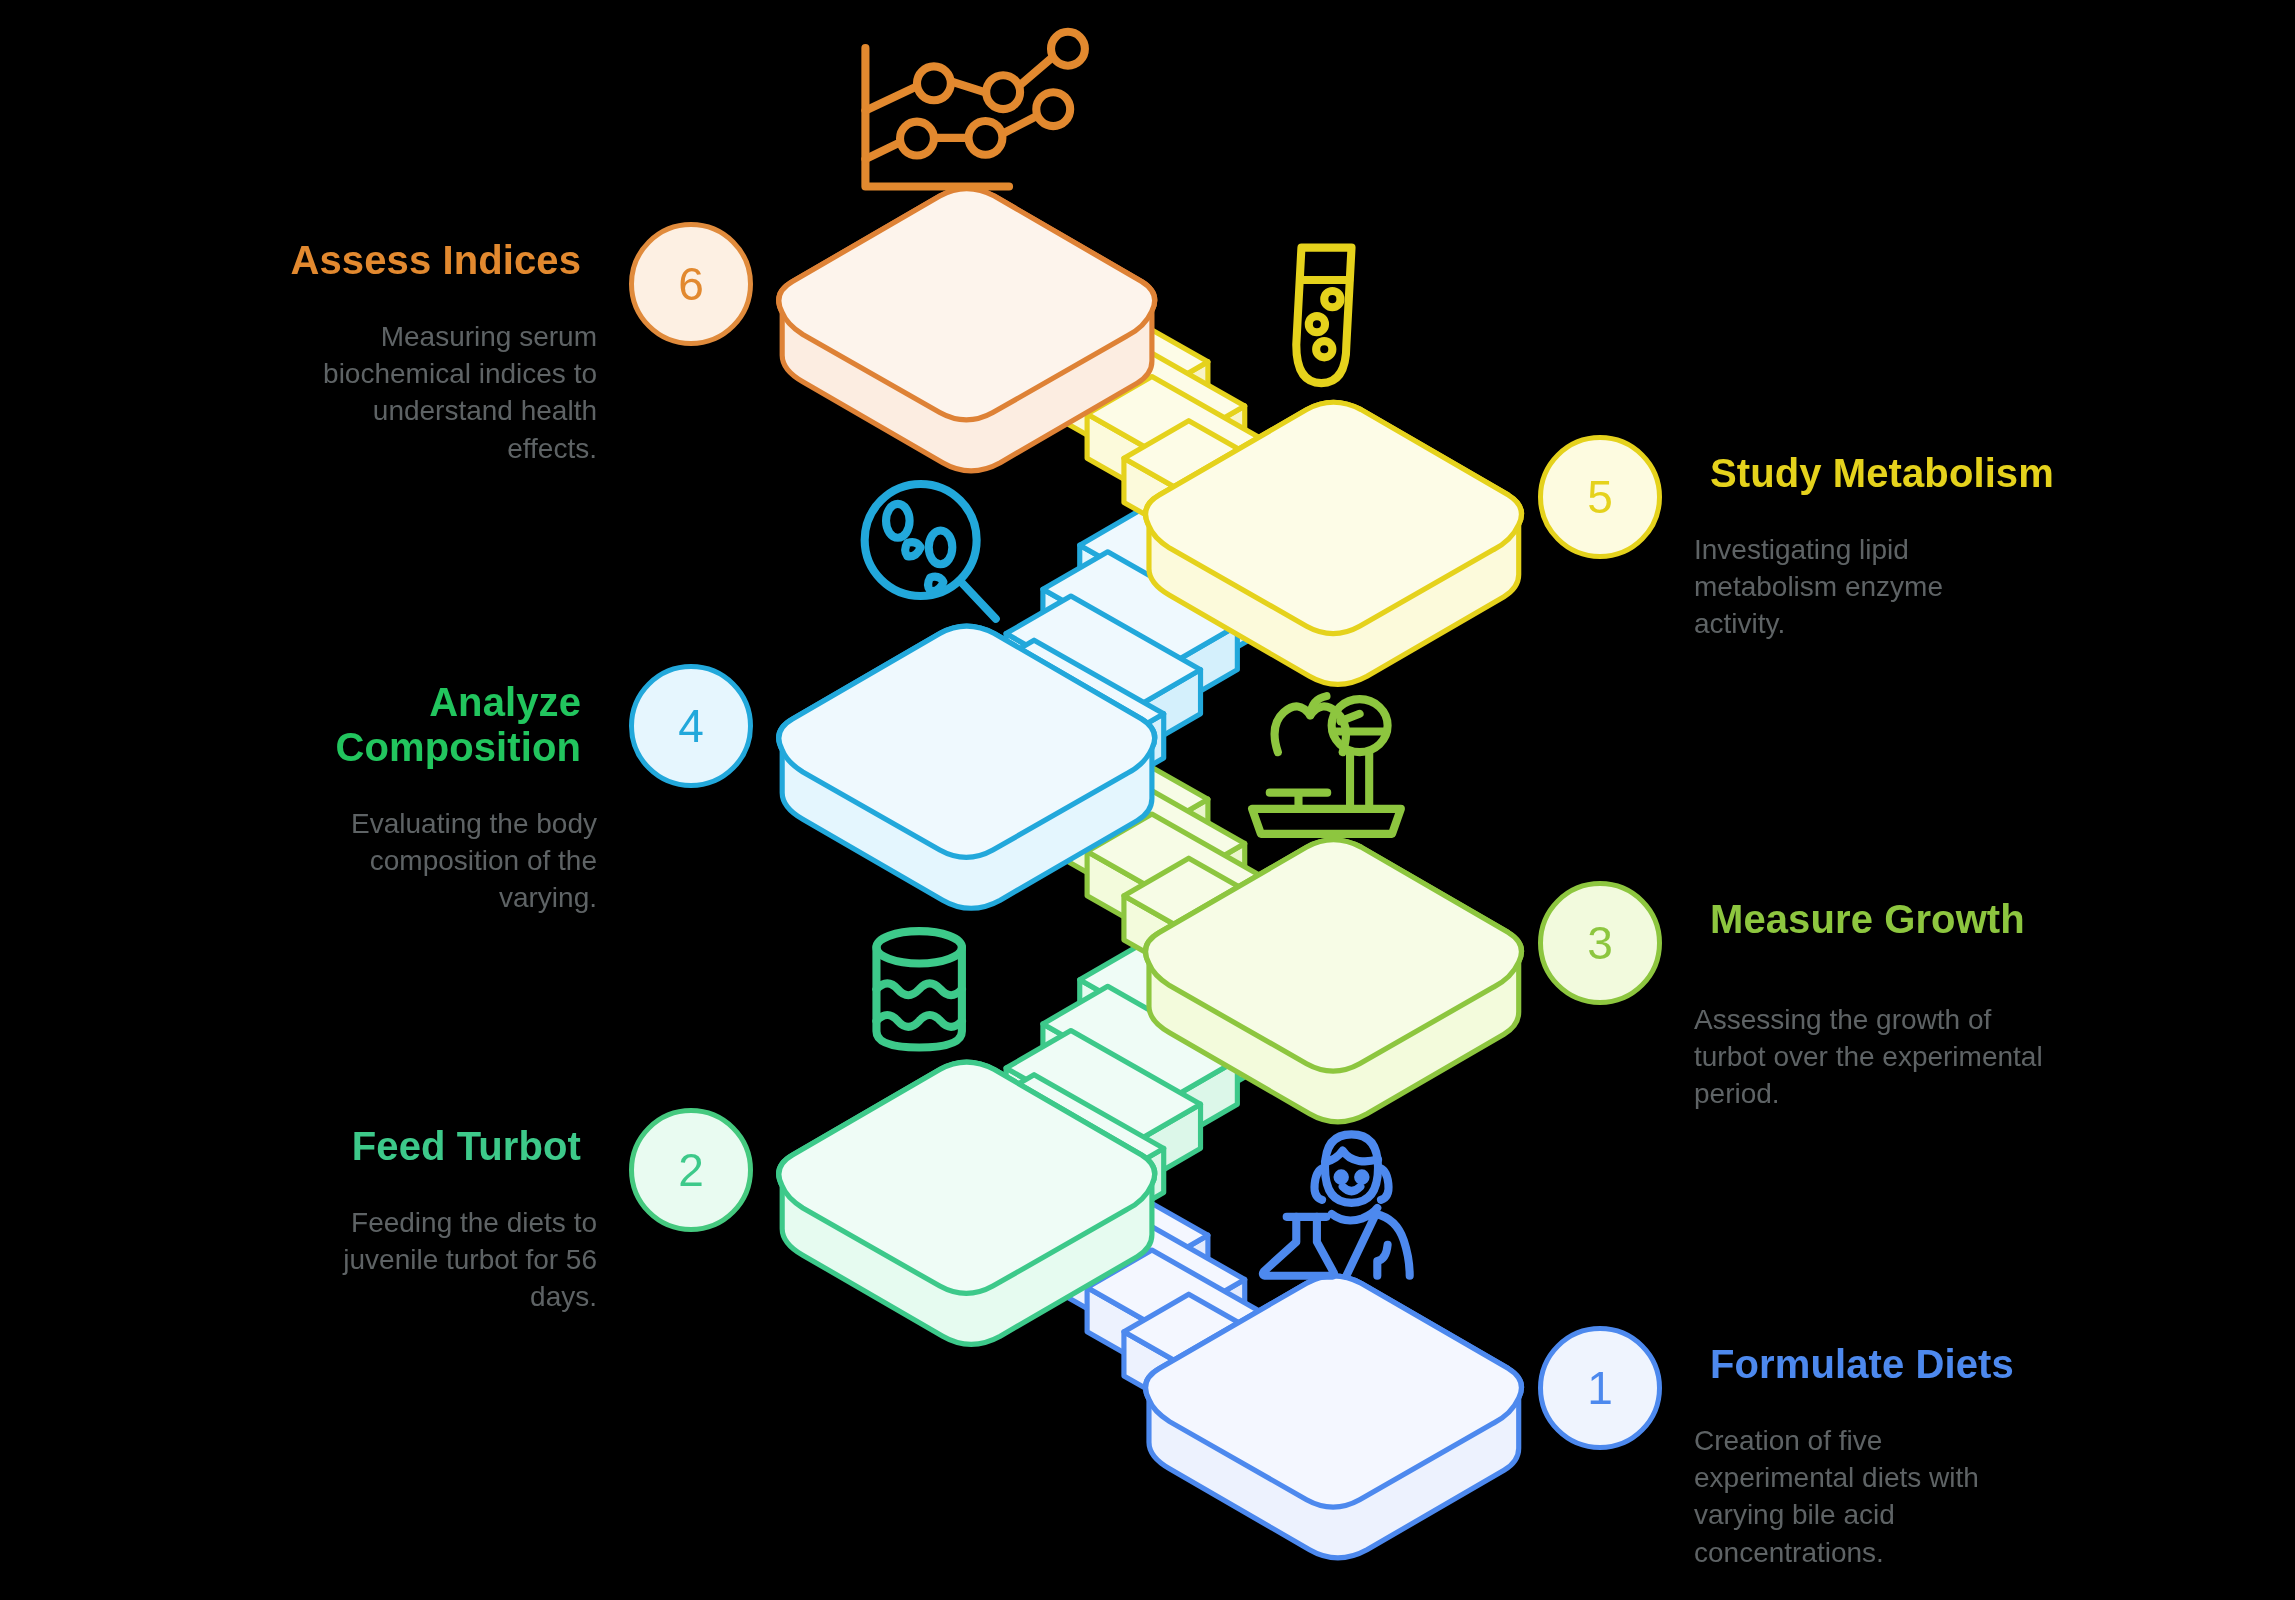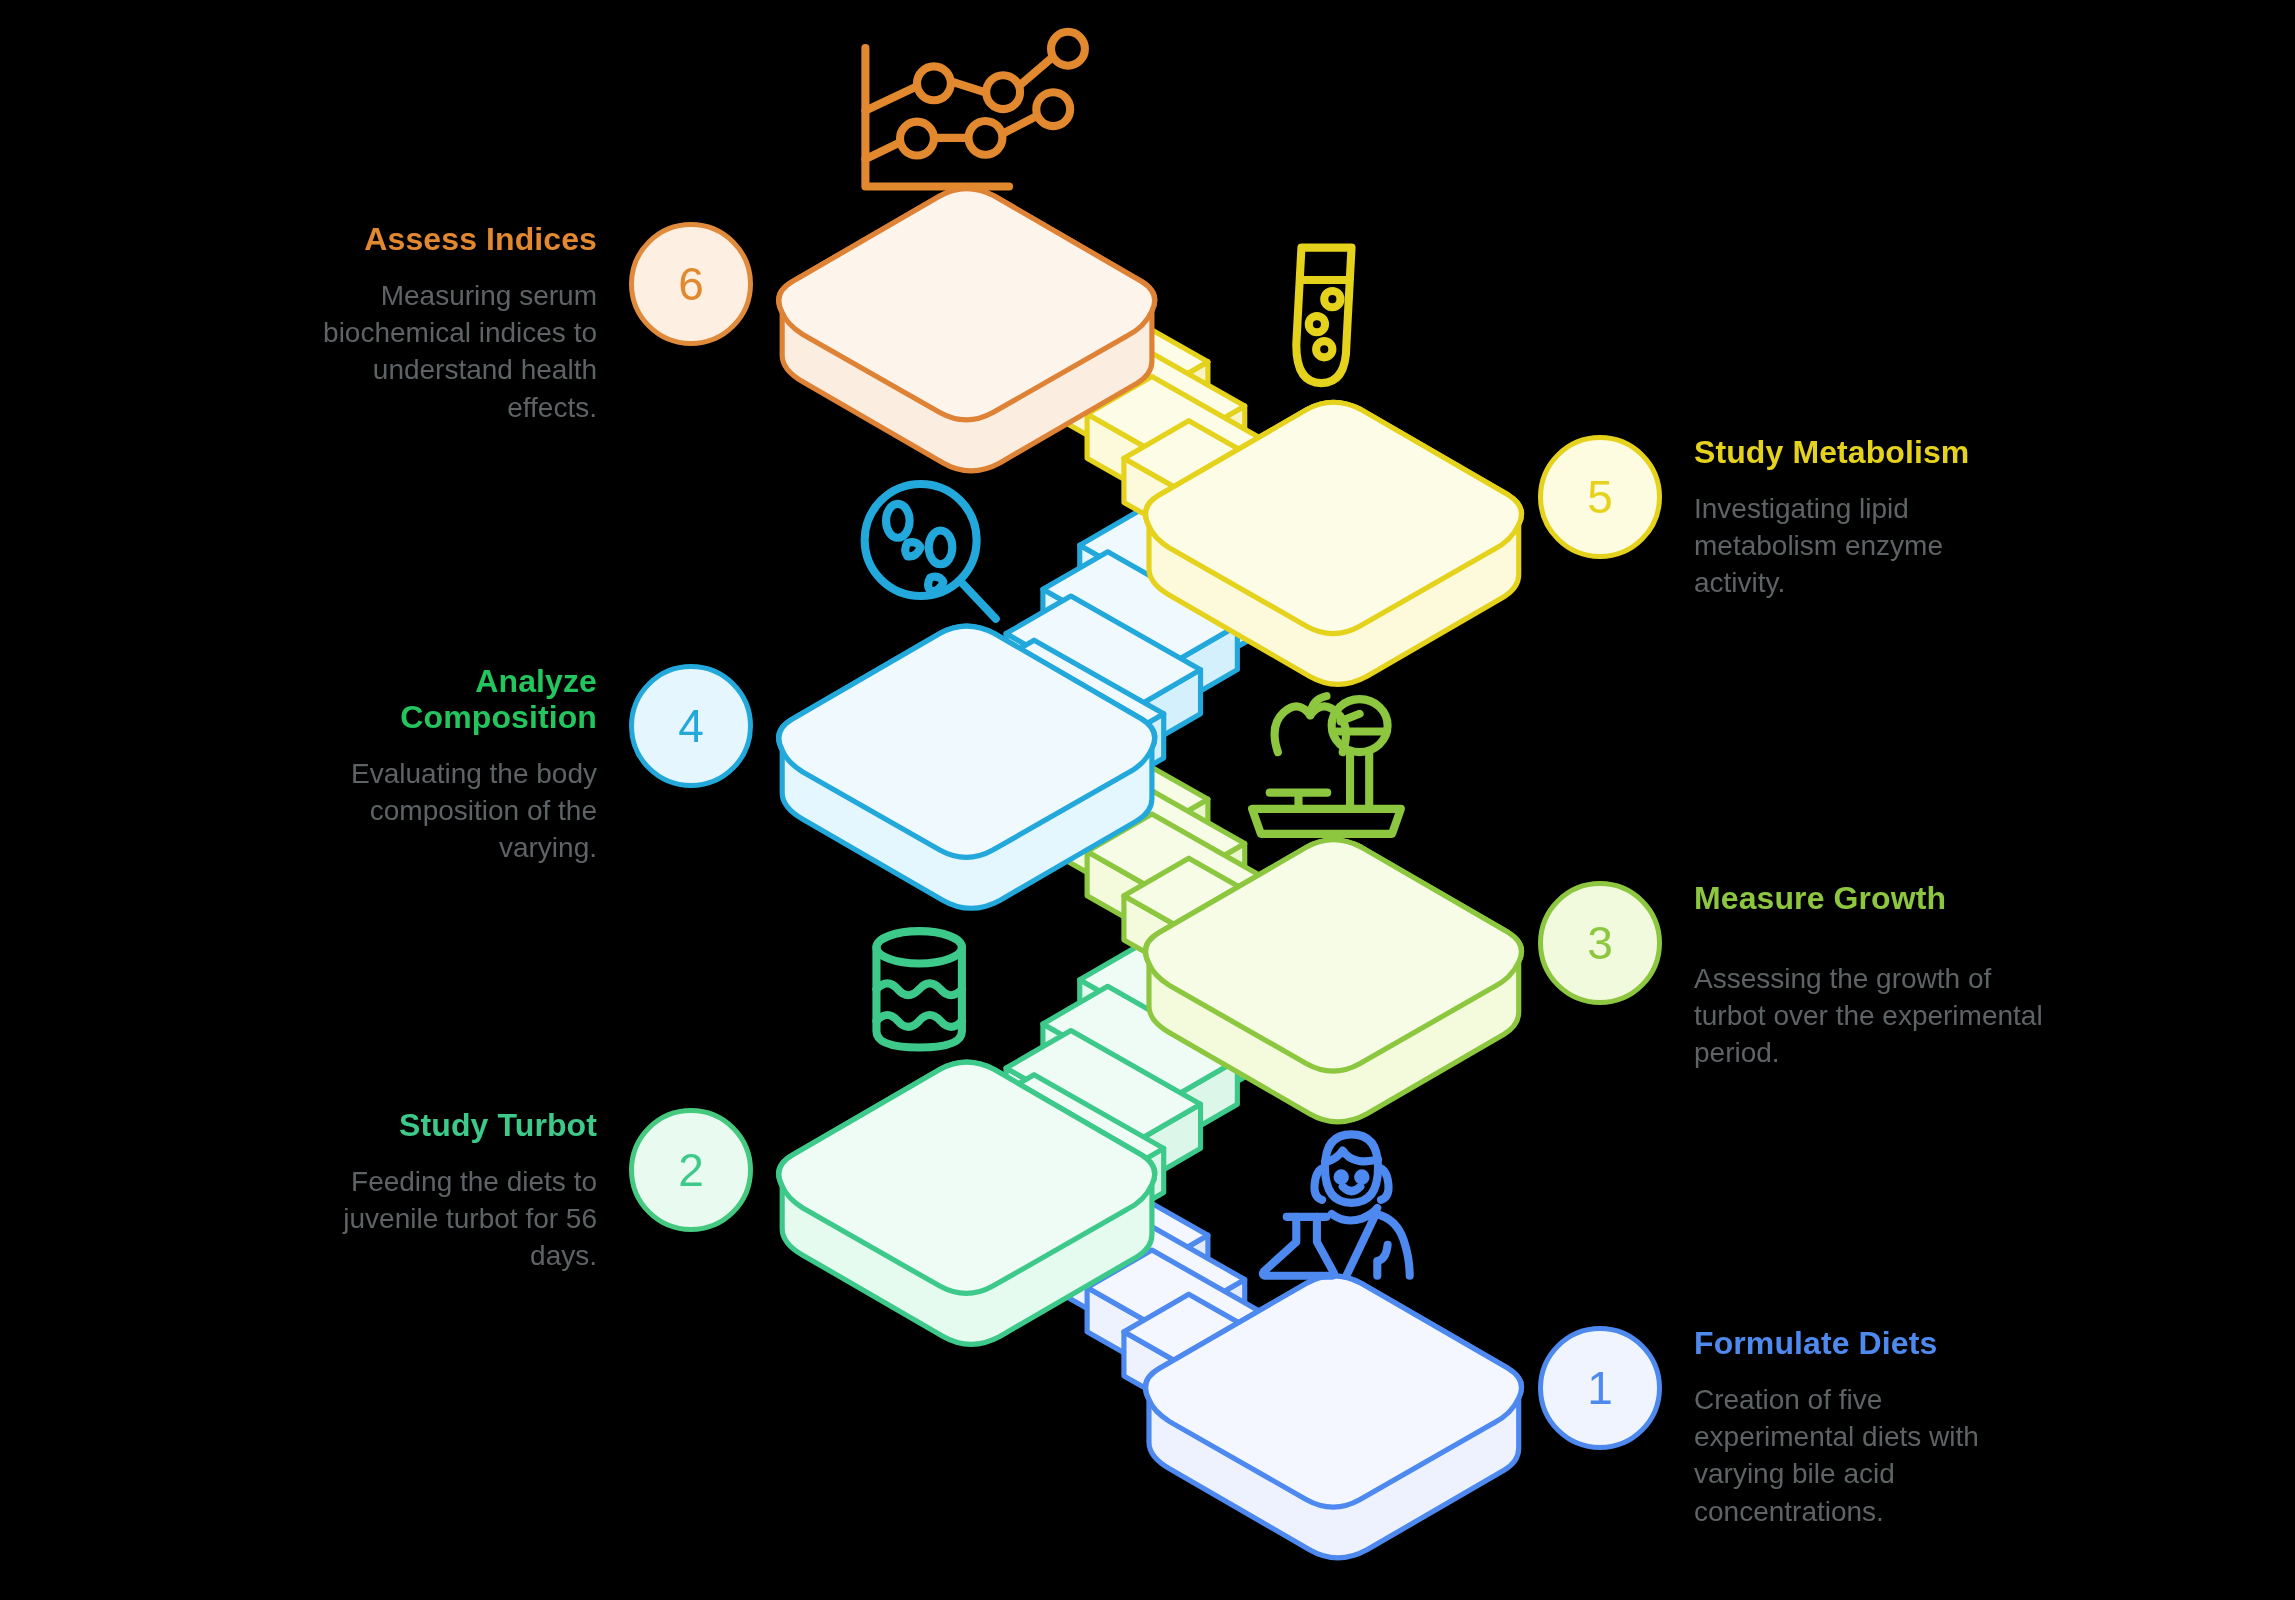--- a/index.html
+++ b/index.html
@@ -8,21 +8,21 @@
   svg#scene{position:absolute;left:0;top:0;width:2295px;height:1600px;}
 
   .step-block{position:absolute;display:flex;align-items:flex-start;}
   .side-left{flex-direction:row;}
   .side-right{flex-direction:row;}
 
   .txtcol{display:flex;flex-direction:column;}
   .side-left .txtcol{align-items:flex-end;text-align:right;}
   .side-right .txtcol{align-items:flex-start;text-align:left;}
 
-  .step-title{font-size:32px;font-weight:bold;line-height:1.12;letter-spacing:0.1px;margin:0;}
+  .step-title{font-size:40px;font-weight:bold;line-height:1.12;letter-spacing:0.1px;margin:16px;}
   .step-desc{font-size:28px;line-height:1.33;color:#5e6365;margin-top:19px;}
 
   .num-circle{width:124px;height:124px;border-radius:50%;border:5.2px solid #888;
     display:flex;align-items:center;justify-content:center;box-sizing:border-box;flex:0 0 auto;}
   .num-circle span{font-size:46px;line-height:1;}
   .side-left .num-circle{margin-left:32px;}
   .side-right .num-circle{margin-right:32px;}
 </style>
 </head>
 <body>
@@ -246,21 +246,21 @@
       <span style="color:#8DC63F;">3</span>
     </div>
     <div class="txtcol" style="width:420px;gap:24px;">
       <div class="step-title" style="color:#8DC63F;">Measure Growth</div>
       <div class="step-desc" style="width:368px;">Assessing the growth of turbot over the experimental period.</div>
     </div>
   </div>
 
   <div class="step-block side-left" style="left:193px;top:1108px;width:560px;">
     <div class="txtcol" style="width:404px;">
-      <div class="step-title" style="color:#3DC98A;">Study Turbot</div>
+      <div class="step-title" style="color:#3DC98A;">Feed Turbot</div>
       <div class="step-desc" style="width:295px;">Feeding the diets to juvenile turbot for 56 days.</div>
     </div>
     <div class="num-circle" style="border-color:#45C97F;background:#E9FBF1;">
       <span style="color:#3DC98A;">2</span>
     </div>
   </div>
 
   <div class="step-block side-right" style="left:1538px;top:1326px;width:648px;">
     <div class="num-circle" style="border-color:#4D89EE;background:#EFF4FE;">
       <span style="color:#4D89EE;">1</span>

